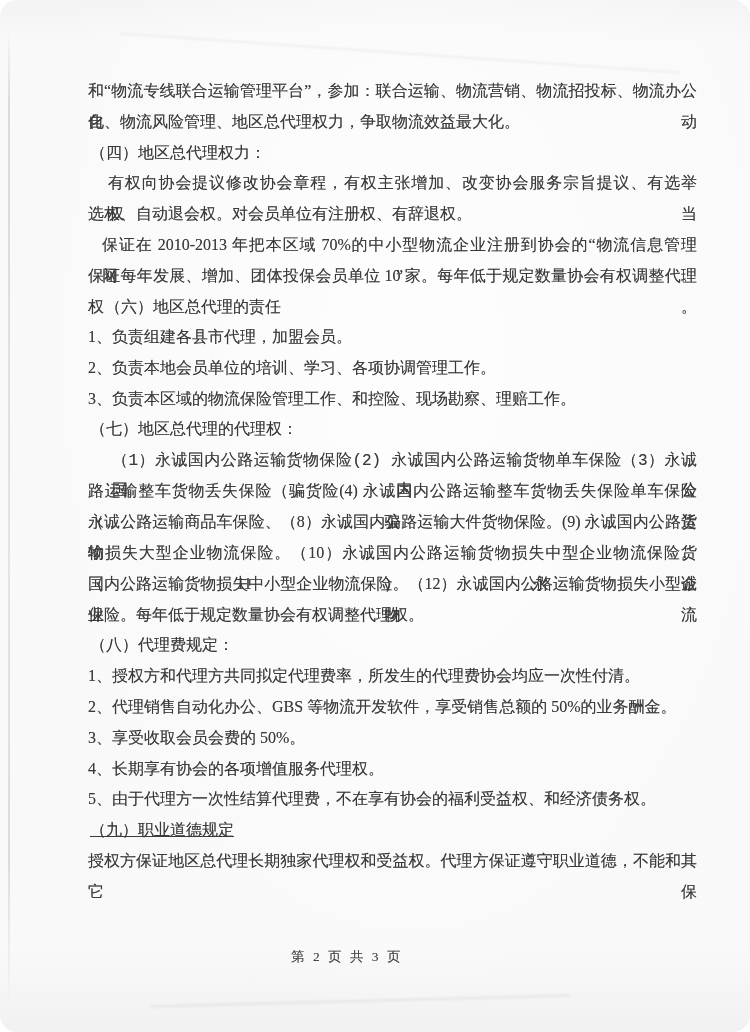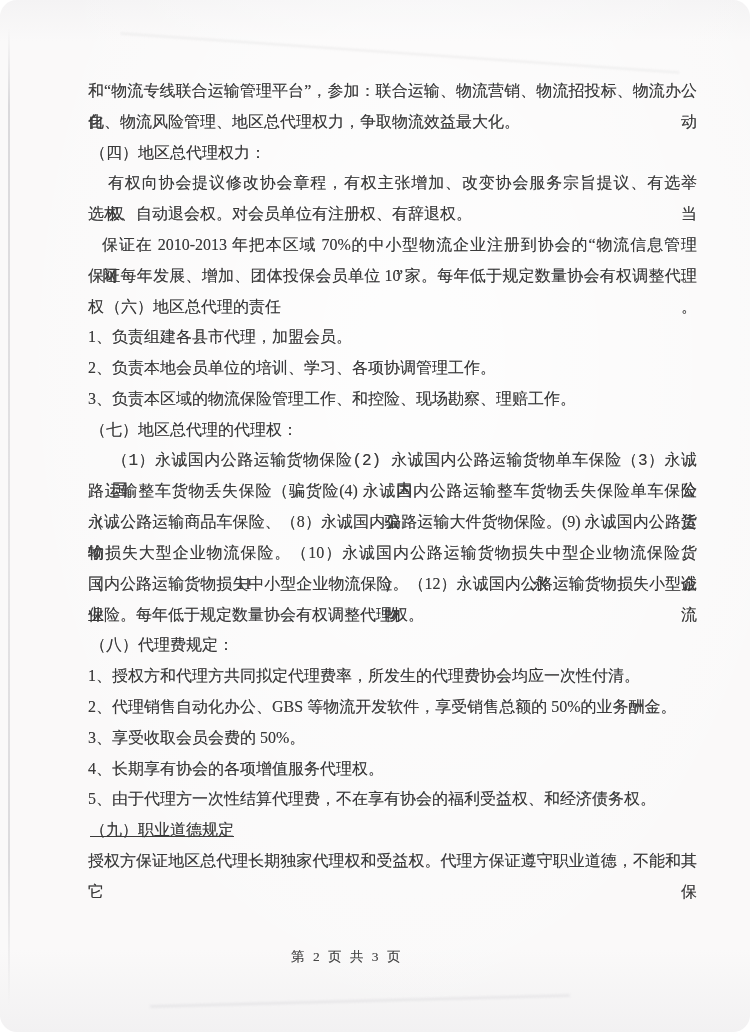--- a/index.html
+++ b/index.html
@@ -110,21 +110,21 @@
       <div class="line">化、物流风险管理、地区总代理权力，争取物流效益最大化。</div>
       <div class="line" style="padding-left: 2px;">（四）地区总代理权力：</div>
       <div class="line j" style="padding-left: 20px;">有权向协会提议修改协会章程，有权主张增加、改变协会服务宗旨提议、有选举权、当</div>
       <div class="line">选权、自动退会权。对会员单位有注册权、有辞退权。</div>
       <div class="line j" style="padding-left: 14px;">保证在 2010-2013 年把本区域 70%的中小型物流企业注册到协会的“物流信息管理网”。</div>
       <div class="line j">保证每年发展、增加、团体投保会员单位 10 家。每年低于规定数量协会有权调整代理权。</div>
       <div class="line" style="padding-left: 2px; margin-left: 15px;">（六）地区总代理的责任</div>
       <div class="line">1、负责组建各县市代理，加盟会员。</div>
       <div class="line">2、负责本地会员单位的培训、学习、各项协调管理工作。</div>
       <div class="line">3、负责本区域的物流保险管理工作、和控险、现场勘察、理赔工作。</div>
-      <div class="line" style="padding-left: 2px;">（七）地区总代理的代理权：</div>
+      <div class="line" style="padding-left: 2px; font-family: Liberation Mono, monospace;">（七）地区总代理的代理权：</div>
       <div class="line j" style="padding-left: 24px; font-family: Liberation Mono, monospace;">（1）永诚国内公路运输货物保险(2) 永诚国内公路运输货物单车保险（3）永诚国内公</div>
       <div class="line j">路运输整车货物丢失保险（骗货险(4) 永诚国内公路运输整车货物丢失保险单车保险（骗货</div>
       <div class="line j">永诚公路运输商品车保险、（8）永诚国内公路运输大件货物保险。(9) 永诚国内公路运输货</div>
       <div class="line j">物损失大型企业物流保险。（10）永诚国内公路运输货物损失中型企业物流保险。（11）永诚</div>
       <div class="line j">国内公路运输货物损失中小型企业物流保险。（12）永诚国内公路运输货物损失小型企业物流</div>
       <div class="line">保险。每年低于规定数量协会有权调整代理权。</div>
       <div class="line" style="padding-left: 2px;">（八）代理费规定：</div>
       <div class="line">1、授权方和代理方共同拟定代理费率，所发生的代理费协会均应一次性付清。</div>
       <div class="line">2、代理销售自动化办公、GBS 等物流开发软件，享受销售总额的 50%的业务酬金。</div>
       <div class="line">3、享受收取会员会费的 50%。</div>

